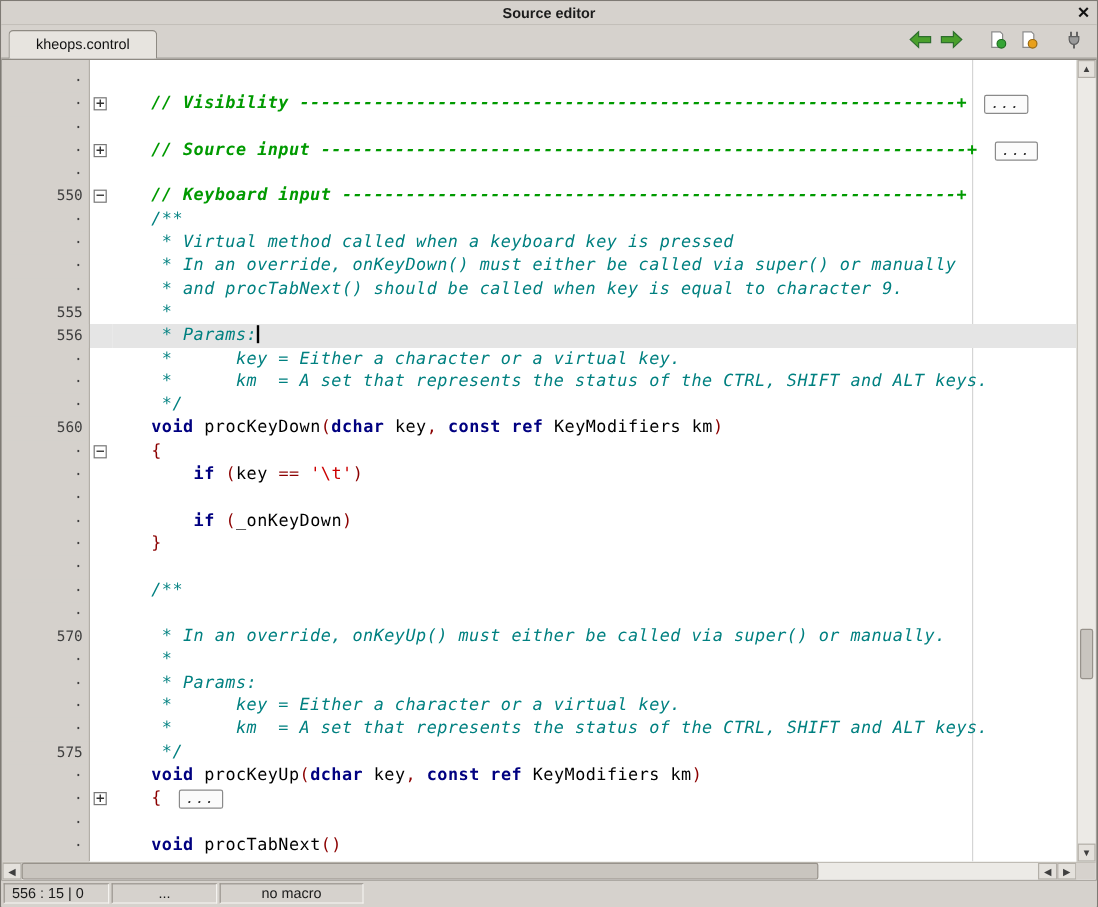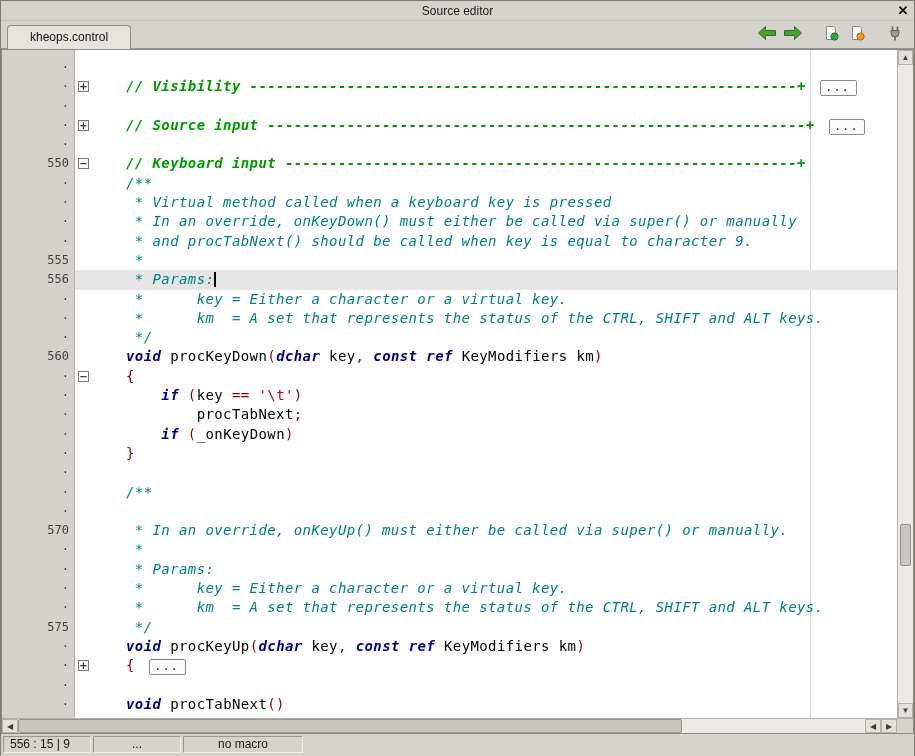--- a/index.html
+++ b/index.html
@@ -4,21 +4,21 @@
 <style>
   * { box-sizing: border-box; margin: 0; padding: 0; }
   html,body { width:915px; height:756px; overflow:hidden; }
   body { font-family:"Liberation Sans",sans-serif; }
 
   .window { width:915px; height:756px; background:var(--win); display:flex; flex-direction:column; border:1px solid #7e7a74; }
 
   
   .titlebar { height:20px; display:flex; align-items:center; background:var(--win); border-bottom:1px solid #c3bfb9; }
   .titlebar .pad { width:22px; }
-  .titlebar .title { flex:1; text-align:center; font-size:12px; font-weight:normal; color:#1c1c1c; }
+  .titlebar .title { flex:1; text-align:center; font-size:12px; font-weight:bold; color:#1c1c1c; }
   .closebtn { width:22px; text-align:center; font-size:13px; font-weight:bold; color:#111; cursor:pointer; line-height:20px; }
 
   
   .tabbar { height:28px; display:flex; align-items:flex-end; background:var(--win); border-bottom:1px solid #97938c; padding:0 6px; }
   .tab { height:24px; line-height:22px; padding:0 22px; background:#e7e4df; border:1px solid #8e8a83; border-bottom:none; border-radius:4px 4px 0 0; font-size:12px; color:#111; margin-bottom:-1px; }
   .tb-spacer { flex:1; }
   .tbtn { width:26px; height:24px; border:none; background:transparent; display:flex; align-items:center; justify-content:center; margin-bottom:3px; cursor:pointer; }
   .tbtn.gap { margin-left:12px; }
 
   
@@ -32,21 +32,21 @@
 
   .row { display:flex; height:19.3px; }
   .gut { width:72px; padding-right:5px; text-align:right; font:12px/19.3px "DejaVu Sans Mono",monospace; color:#3f3f3f; background:var(--gut); }
   .foldcol { width:20px; position:relative; }
   .foldbox { position:absolute; left:4px; top:4px; width:11px; height:11px; border:1px solid #777; background:#fff; color:#333; font:bold 10px/9px "DejaVu Sans",sans-serif; text-align:center; }
   .code { flex:1; padding-left:32px; white-space:pre; font:14px/19.3px "DejaVu Sans Mono",monospace; letter-spacing:0.4px; color:var(--id); }
   .row.current .code, .row.current .foldcol { background:var(--cur); }
 
   .cmt { color:var(--cmt); font-style:italic;font-weight:bold; }
   .doc { color:var(--doc); font-style:italic; }
-  .kw  { color:var(--kw); font-weight:bold;font-style:italic; }
+  .kw  { color:var(--kw); font-weight:bold; }
   .sym { color:var(--sym); }
   .str { color:var(--str); }
   .id  { color:var(--id); }
 
   .caret { display:inline-block; width:2px; height:15px; background:#000; vertical-align:-3px; }
   .fold-ellipsis { display:inline-block; border:1px solid #8a8a8a; border-radius:2px; background:#fbfbfb; color:#333; font:italic 12px/13px "DejaVu Sans Mono",monospace; padding:0 5px 1px; margin-left:14px; letter-spacing:1px; }
 
   
   .vscroll { width:16px; display:flex; flex-direction:column; background:#eceae6; border-left:1px solid #b5b1aa; }
   .sb-btn { height:15px; display:flex; align-items:center; justify-content:center; font-size:8px; color:#3f3f3f; background:#e4e1dc; border:1px solid #b3afa8; cursor:pointer; }
@@ -215,21 +215,20 @@
               <span class="code"><span class="sym">{</span></span>
             </div>
             <div class="row">
               <span class="gut">·</span>
               <span class="foldcol"></span>
               <span class="code"><span class="id">    </span><span class="kw">if</span><span class="id"> </span><span class="sym">(</span><span class="id">key </span><span class="sym">==</span><span class="id"> </span><span class="str">'\t'</span><span class="sym">)</span></span>
             </div>
             <div class="row">
               <span class="gut">·</span>
               <span class="foldcol"></span>
-              <span class="code"><span class="id">        procTabNext</span><span class="sym">;</span></span>
             </div>
             <div class="row">
               <span class="gut">·</span>
               <span class="foldcol"></span>
               <span class="code"><span class="id">    </span><span class="kw">if</span><span class="id"> </span><span class="sym">(</span><span class="id">_onKeyDown</span><span class="sym">)</span></span>
             </div>
             <div class="row">
               <span class="gut">·</span>
               <span class="foldcol"></span>
               <span class="code"><span class="sym">}</span></span>
@@ -327,18 +326,18 @@
           </div>
         <div class="hbtn">
             <span>▶</span>
           </div>
       </div>
       <div class="corner"></div>
     </div>
   </div>
 
   <div class="statusbar">
-    <div class="sp p1">556 : 15 | 9</div>
+    <div class="sp p1">556 : 15 | 0</div>
     <div class="sp p2">...</div>
     <div class="sp p3">no macro</div>
   </div>
 
 </div>
 
 </body></html>

